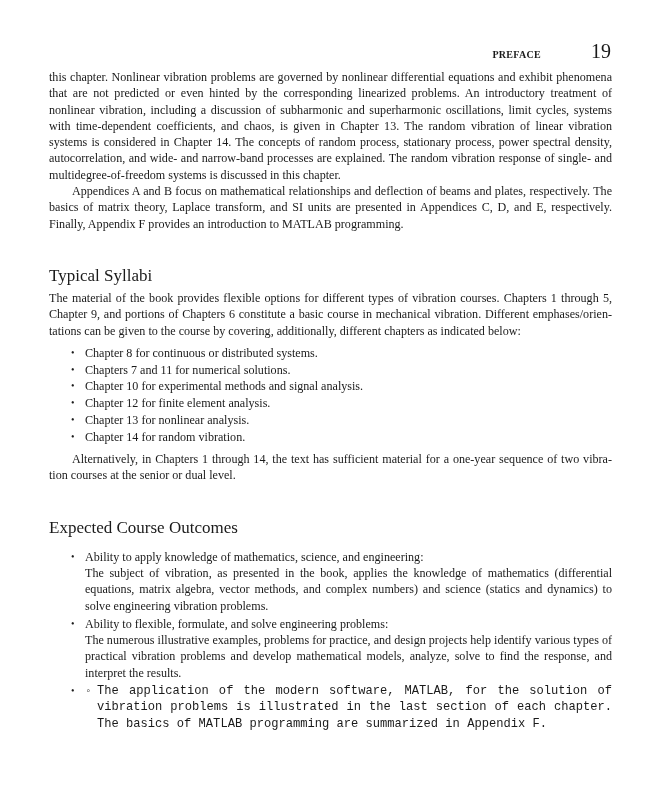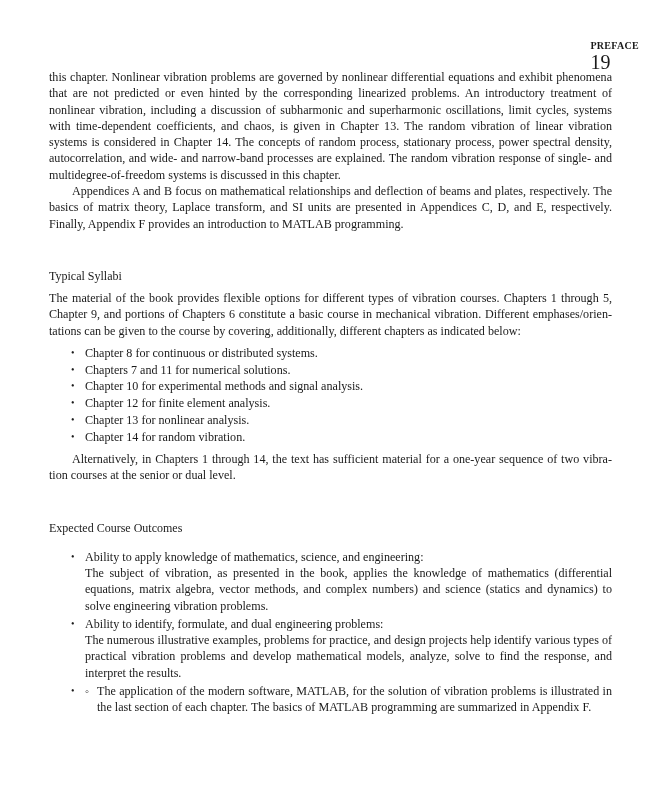--- a/index.html
+++ b/index.html
@@ -14,21 +14,21 @@
       overflow: hidden;
       font-family: "Liberation Serif", "DejaVu Serif", serif;
       color: #1a1a1a;
     }
     .running-head {
       position: absolute;
       top: 40px;
       right: 34px;
       display: flex;
       align-items: baseline;
-      flex-direction: column;
+      gap: 22px;
     }
     .running-head .section {
       font-size: 10px;
       font-weight: bold;
       letter-spacing: 0.3px;
     }
     .running-head .page-num {
       font-size: 20px;
       font-weight: normal;
       margin-left: 28px;
@@ -45,21 +45,21 @@
       margin: 0;
       text-align: justify;
       hyphens: manual;
     }
     p.indent {
       text-indent: 23px;
     }
     h2 {
       font-family: "Liberation Serif", "DejaVu Serif", serif;
       font-weight: normal;
-      font-size: 12px;
+      font-size: 17px;
       line-height: 22px;
       margin: 0;
       color: #1a1a1a;
     }
     .sec-syllabi { margin-top: 33px; }
     .sec-syllabi h2 { margin-bottom: 3px; }
     .sec-outcomes { margin-top: 33px; }
     .sec-outcomes h2 { margin-bottom: 3px; }
 
     ul.bullets {
@@ -96,20 +96,21 @@
       left: -14px;
       top: 0;
       font-size: 10px;
     }
     .outcome-title { display: block; }
     .outcome-desc { display: block; text-align: justify; }
     ul.sub {
       list-style: none;
       margin: 1px 0 0 0;
       padding: 0 0 0 12px;
+      font-family: Liberation Mono, monospace;
     }
     ul.sub li {
       position: relative;
       text-align: justify;
     }
     ul.sub li::before {
       content: "◦";
       position: absolute;
       left: -12px;
       top: 0;
@@ -144,21 +145,21 @@
   </section>
 
   <section class="sec-outcomes">
     <h2>Expected Course Outcomes</h2>
     <ul class="outcomes">
       <li>
         <span class="outcome-title">Ability to apply knowledge of mathematics, science, and engineering:</span>
         <span class="outcome-desc">The subject of vibration, as presented in the book, applies the knowledge of mathematics (differential equations, matrix algebra, vector methods, and complex numbers) and science (statics and dynamics) to solve engineering vibration problems.</span>
       </li>
       <li>
-        <span class="outcome-title">Ability to identify, formulate, and dual engineering problems:</span>
+        <span class="outcome-title">Ability to flexible, formulate, and solve engineering problems:</span>
         <span class="outcome-desc">The numerous illustrative examples, problems for practice, and design projects help identify various types of practical vibration problems and develop mathematical models, analyze, solve to find the re­sponse, and interpret the results.</span>
       </li>
       <li>
         <ul class="sub">
           <li>The application of the modern software, MATLAB, for the solution of vibration problems is illustrated in the last section of each chapter. The basics of MATLAB programming are summarized in Appendix F.</li>
         </ul>
       </li>
     </ul>
   </section>
 

